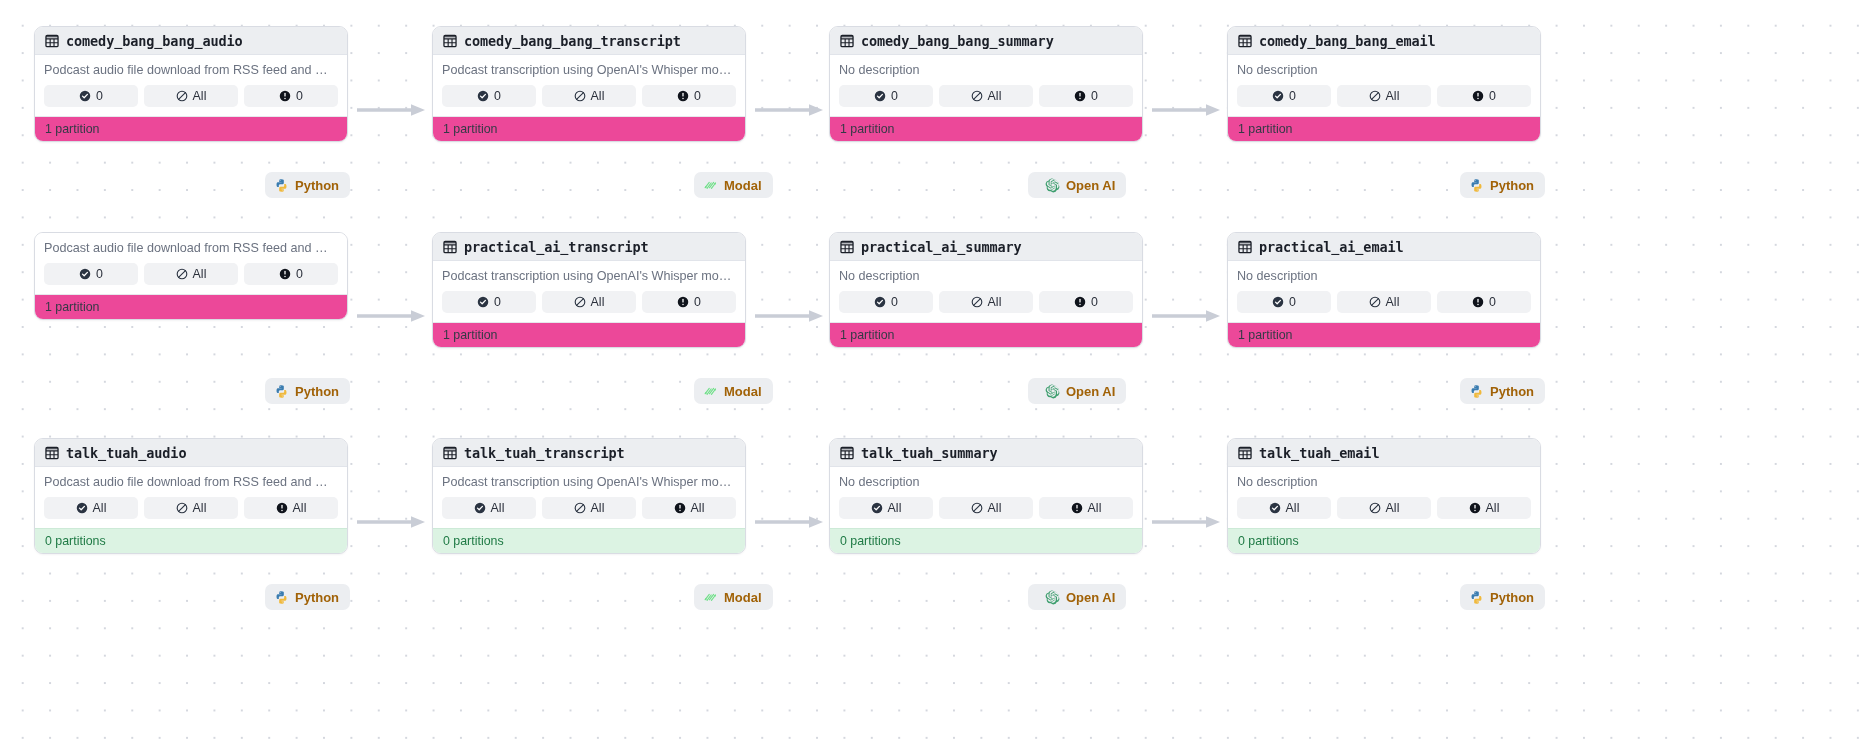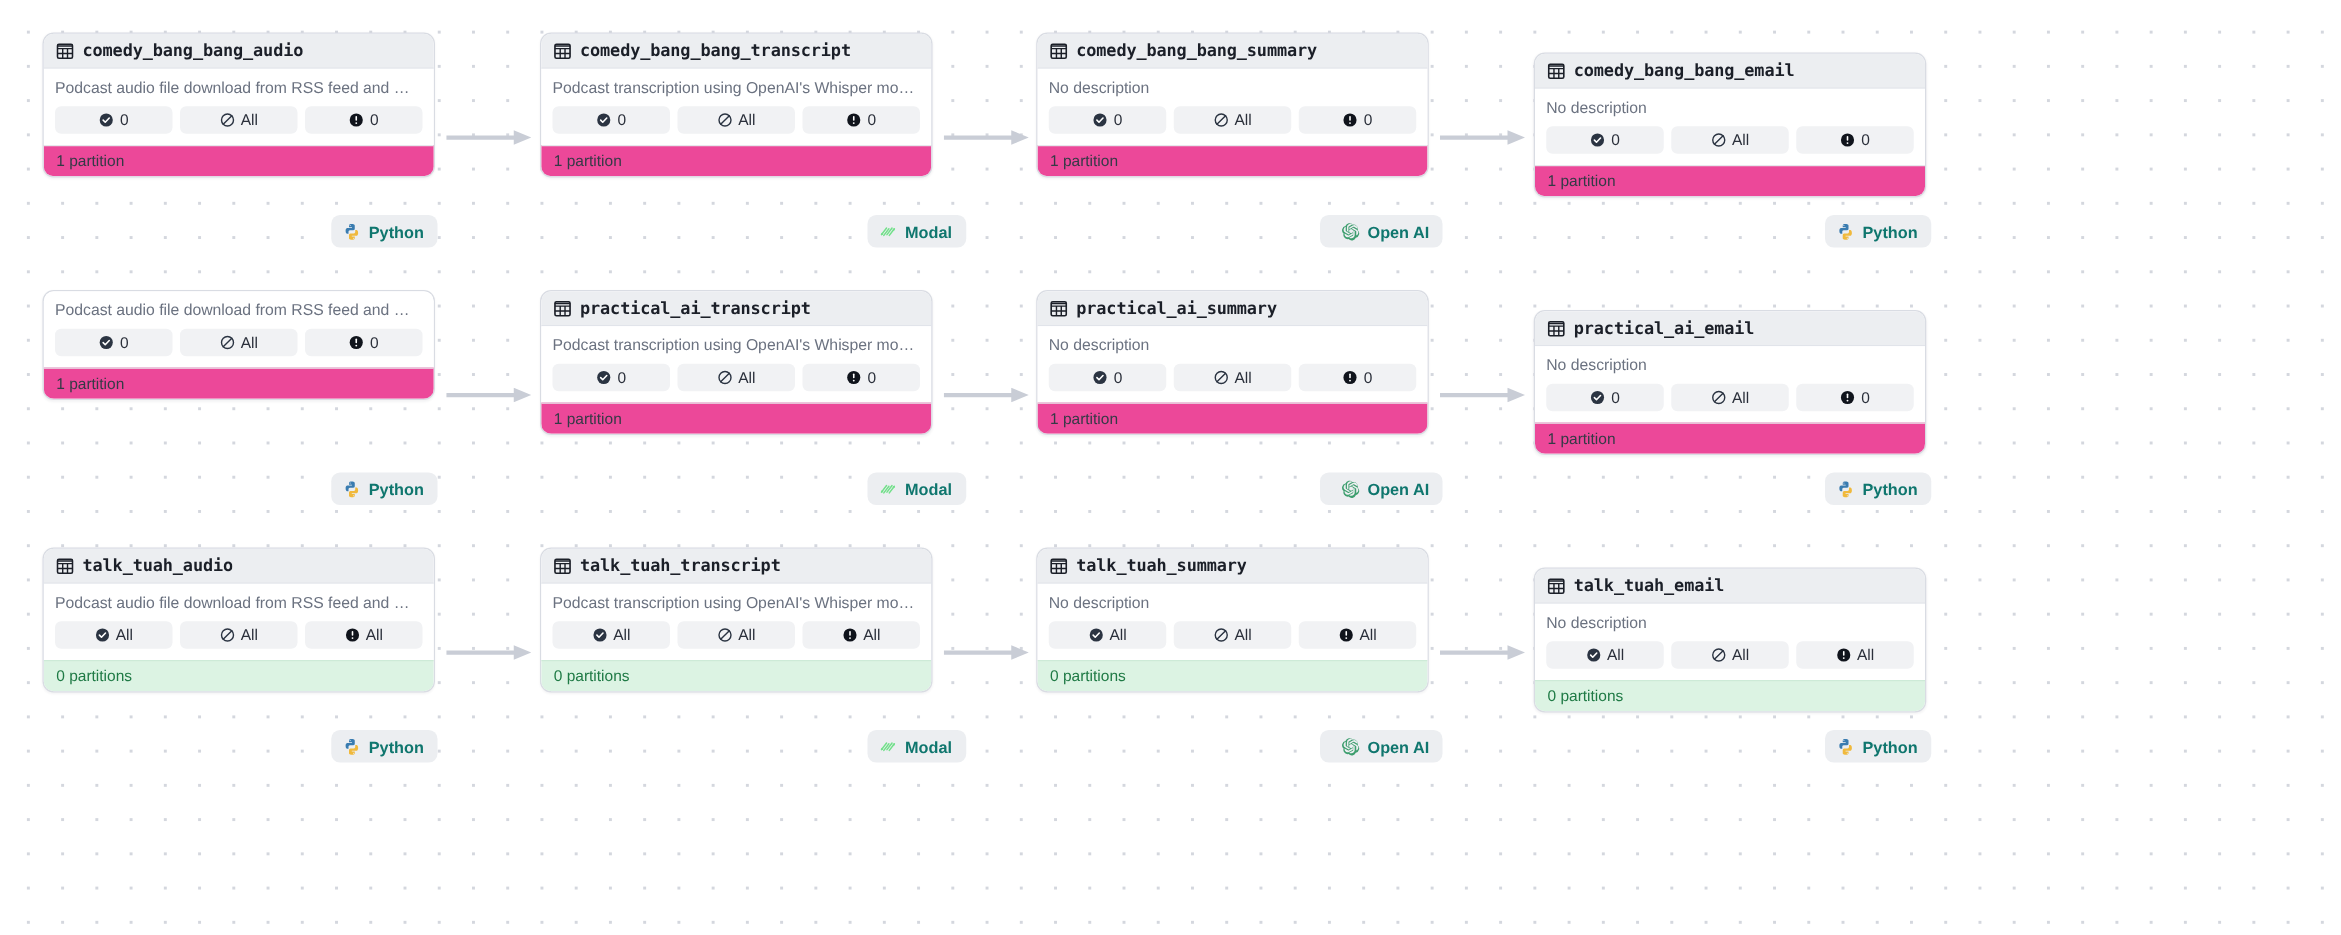--- a/index.html
+++ b/index.html
@@ -42,21 +42,21 @@
     width: 314px;
     background: #ffffff;
     border: 1px solid #d9dce3;
     border-radius: 9px;
     box-shadow: 0 1px 2px rgba(20,25,40,.05);
     overflow: hidden;
   }
   .card.c0 { left: 34px; }
   .card.c1 { left: 432px; }
   .card.c2 { left: 829px; }
-  .card.c3 { left: 1227px; width: 314px; margin-top: 16px; }
+  .card.c3 { left: 1227px; width: 314px; }
 
   .card-header {
     display: flex;
     align-items: center;
     gap: 7px;
     height: 28px;
     padding: 0 10px;
     background: #eceef1;
     border-bottom: 1px solid #e1e4ea;
   }
@@ -147,28 +147,28 @@
     top: 160px;
     height: 26px;
     display: inline-flex;
     align-items: center;
     gap: 6px;
     padding: 0 11px 0 9px;
     background: #eceef1;
     border-radius: 7px;
     font-size: 13px;
     font-weight: 700;
-    color: #0f766e;
+    color: #a16207;
     white-space: nowrap;
   }
   .tech-tag svg { display: block; width: 15px; height: 15px; flex: 0 0 15px; }
 
   .tech-tag.t0 { left: 265px; }
   .tech-tag.t1 { left: 694px; }
-  .tech-tag.t2 { left: 1056px; padding-left: 17px; }
+  .tech-tag.t2 { left: 1028px; padding-left: 17px; }
   .tech-tag.t3 { left: 1460px; }
 </style>
 </head>
 <body>
 
 <div id="canvas">
     <div class="row row-0">
       <div class="card c0">
         <div class="card-header">
           <span class="table-icon" style="display: inline-flex;">

